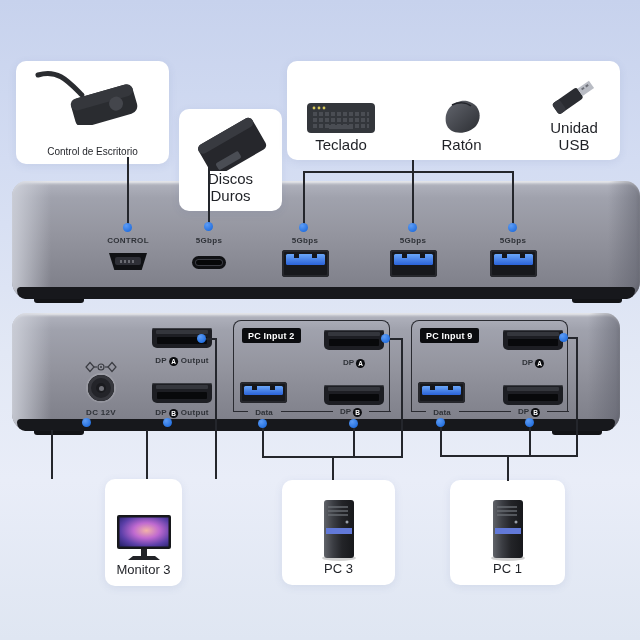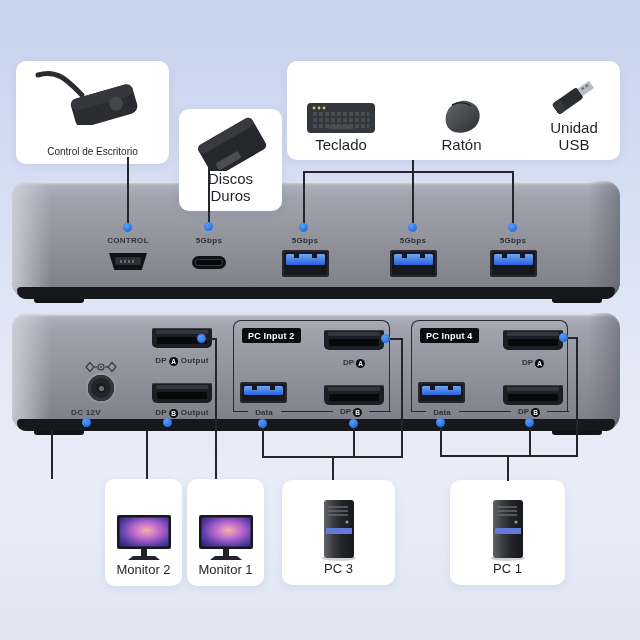--- a/index.html
+++ b/index.html
@@ -147,21 +147,21 @@
   </div>
 
   <div class="vline" style="left:127px;top:157px;height:68px;"></div>
   <div class="vline" style="left:208px;top:157px;height:67px;"></div>
   <div class="vline" style="left:412px;top:160px;height:12px;"></div>
   <div class="hline" style="left:304px;top:171px;width:210px;"></div>
   <div class="vline" style="left:303px;top:171px;height:53px;"></div>
   <div class="vline" style="left:412px;top:171px;height:53px;"></div>
   <div class="vline" style="left:512px;top:171px;height:53px;"></div>
 
-  <div class="device" style="top:181px;">
+  <div class="device" style="top:181px;padding-left:20px;">
     <div class="foot" style="left:22px;"></div>
     <div class="foot" style="right:18px;"></div>
     <div class="strip"></div>
 
     <div class="port-label" style="left:116px;top:55px;">CONTROL</div>
     <div class="mini-usb" style="left:97px;top:72px;"></div>
 
     <div class="port-label" style="left:197px;top:55px;">5Gbps</div>
     <div class="usb-c" style="left:180px;top:75px;"></div>
 
@@ -196,21 +196,21 @@
       <svg width="32" height="12" viewBox="0 0 32 12">
         <path d="M5 1.5 L9 6 L5 10.5 L1 6 Z" fill="none" stroke="#3a3c42" stroke-width="1.2"></path>
         <line x1="9" y1="6" x2="12" y2="6" stroke="#3a3c42" stroke-width="1.2"></line>
         <circle cx="16" cy="6" r="3" fill="none" stroke="#3a3c42" stroke-width="1.2"></circle>
         <circle cx="16" cy="6" r="1" fill="#3a3c42"></circle>
         <line x1="20" y1="6" x2="23" y2="6" stroke="#3a3c42" stroke-width="1.2"></line>
         <path d="M27 1.5 L31 6 L27 10.5 L23 6 Z" fill="none" stroke="#3a3c42" stroke-width="1.2"></path>
       </svg>
     </div>
     <div class="dc-jack" style="left:76px;top:62px;"></div>
-    <div class="port-label" style="left:74px;top:95px;text-align:center;">DC 12V</div>
+    <div class="port-label" style="left:89px;top:95px;text-align:center;">DC 12V</div>
 
     <div class="dp-port" style="left:140px;top:15px;"></div>
     <div class="port-label" style="left:170px;top:43px;"><span>DP</span>
       <span class="circ">A</span>
       <span>Output</span></div>
     <div class="dp-port" style="left:140px;top:70px;"></div>
     <div class="port-label" style="left:170px;top:95px;"><span>DP</span>
       <span class="circ">B</span>
       <span>Output</span></div>
 
@@ -225,21 +225,21 @@
       <div class="dp-port" style="left:90px;top:64px;"></div>
       <div class="seg" style="left:0;width:14px;"></div>
       <div class="seg" style="left:47px;width:52px;"></div>
       <div class="seg" style="left:135px;width:22px;"></div>
       <div class="border-label" style="left:30px;">Data</div>
       <div class="border-label" style="left:117px;"><span>DP</span>
         <span class="circ">B</span></div>
     </div>
 
     <div class="pc-group" style="left:399px;top:7px;">
-      <div class="pc-title">PC Input 4</div>
+      <div class="pc-title">PC Input 9</div>
       <div class="dp-port" style="left:91px;top:9px;"></div>
       <div class="grp-label" style="left:121px;top:37px;"><span>DP</span>
         <span class="circ">A</span></div>
       <div class="usb-a" style="left:6px;top:61px;width:47px;height:21px;">
           <div class="tongue" style="height:9px;"></div>
         </div>
       <div class="dp-port" style="left:91px;top:64px;"></div>
       <div class="seg" style="left:0;width:14px;"></div>
       <div class="seg" style="left:47px;width:52px;"></div>
       <div class="seg" style="left:135px;width:22px;"></div>
@@ -289,42 +289,23 @@
           <stop offset="0.7" stop-color="#5b3fa8"></stop>
               <stop offset="1" stop-color="#27226b"></stop>
         </radialGradient>
           </defs>
         <rect x="3" y="2" width="54" height="34" rx="2" fill="#17181c"></rect>
         <rect x="5.5" y="4.5" width="49" height="29" fill="url(#scr2)"></rect>
         <rect x="27" y="36" width="6" height="7" fill="#222327"></rect>
         <path d="M14,47 L46,47 L41,43 L19,43 Z" fill="#222327"></path>
       </svg>
     </div>
-    <div class="card-label" style="font-size:13px;">Monitor 2</div>
-  </div>
-
-  <div class="card" style="left:187px;top:479px;width:77px;height:99px;padding-bottom:8px;">
-    <div class="icon-area" style="height:62px;">
-      <svg width="60" height="50" viewBox="0 0 60 50">
-        <defs>
-            <radialGradient id="scr1" cx="0.55" cy="0.45" r="0.75">
-          <stop offset="0" stop-color="#f2b3a8"></stop>
-              <stop offset="0.35" stop-color="#c06ad0"></stop>
-          <stop offset="0.7" stop-color="#5b3fa8"></stop>
-              <stop offset="1" stop-color="#27226b"></stop>
-        </radialGradient>
-          </defs>
-        <rect x="3" y="2" width="54" height="34" rx="2" fill="#17181c"></rect>
-        <rect x="5.5" y="4.5" width="49" height="29" fill="url(#scr1)"></rect>
-        <rect x="27" y="36" width="6" height="7" fill="#222327"></rect>
-        <path d="M14,47 L46,47 L41,43 L19,43 Z" fill="#222327"></path>
-      </svg>
-    </div>
-    <div class="card-label" style="font-size:13px;">Monitor 1</div>
-  </div>
+    <div class="card-label" style="font-size:13px;">Monitor 3</div>
+  </div>
+
 
   <div class="card" style="left:282px;top:480px;width:113px;height:97px;padding-bottom:8px;">
     <div class="icon-area" style="height:66px;">
       <svg width="50" height="64" viewBox="0 0 50 64">
         <defs>
             <linearGradient id="pcg2" x1="0" y1="0" x2="1" y2="0">
           <stop offset="0" stop-color="#606369"></stop>
               <stop offset="0.3" stop-color="#3c3e44"></stop>
           <stop offset="0.6" stop-color="#232428"></stop>
               <stop offset="1" stop-color="#17181b"></stop>

